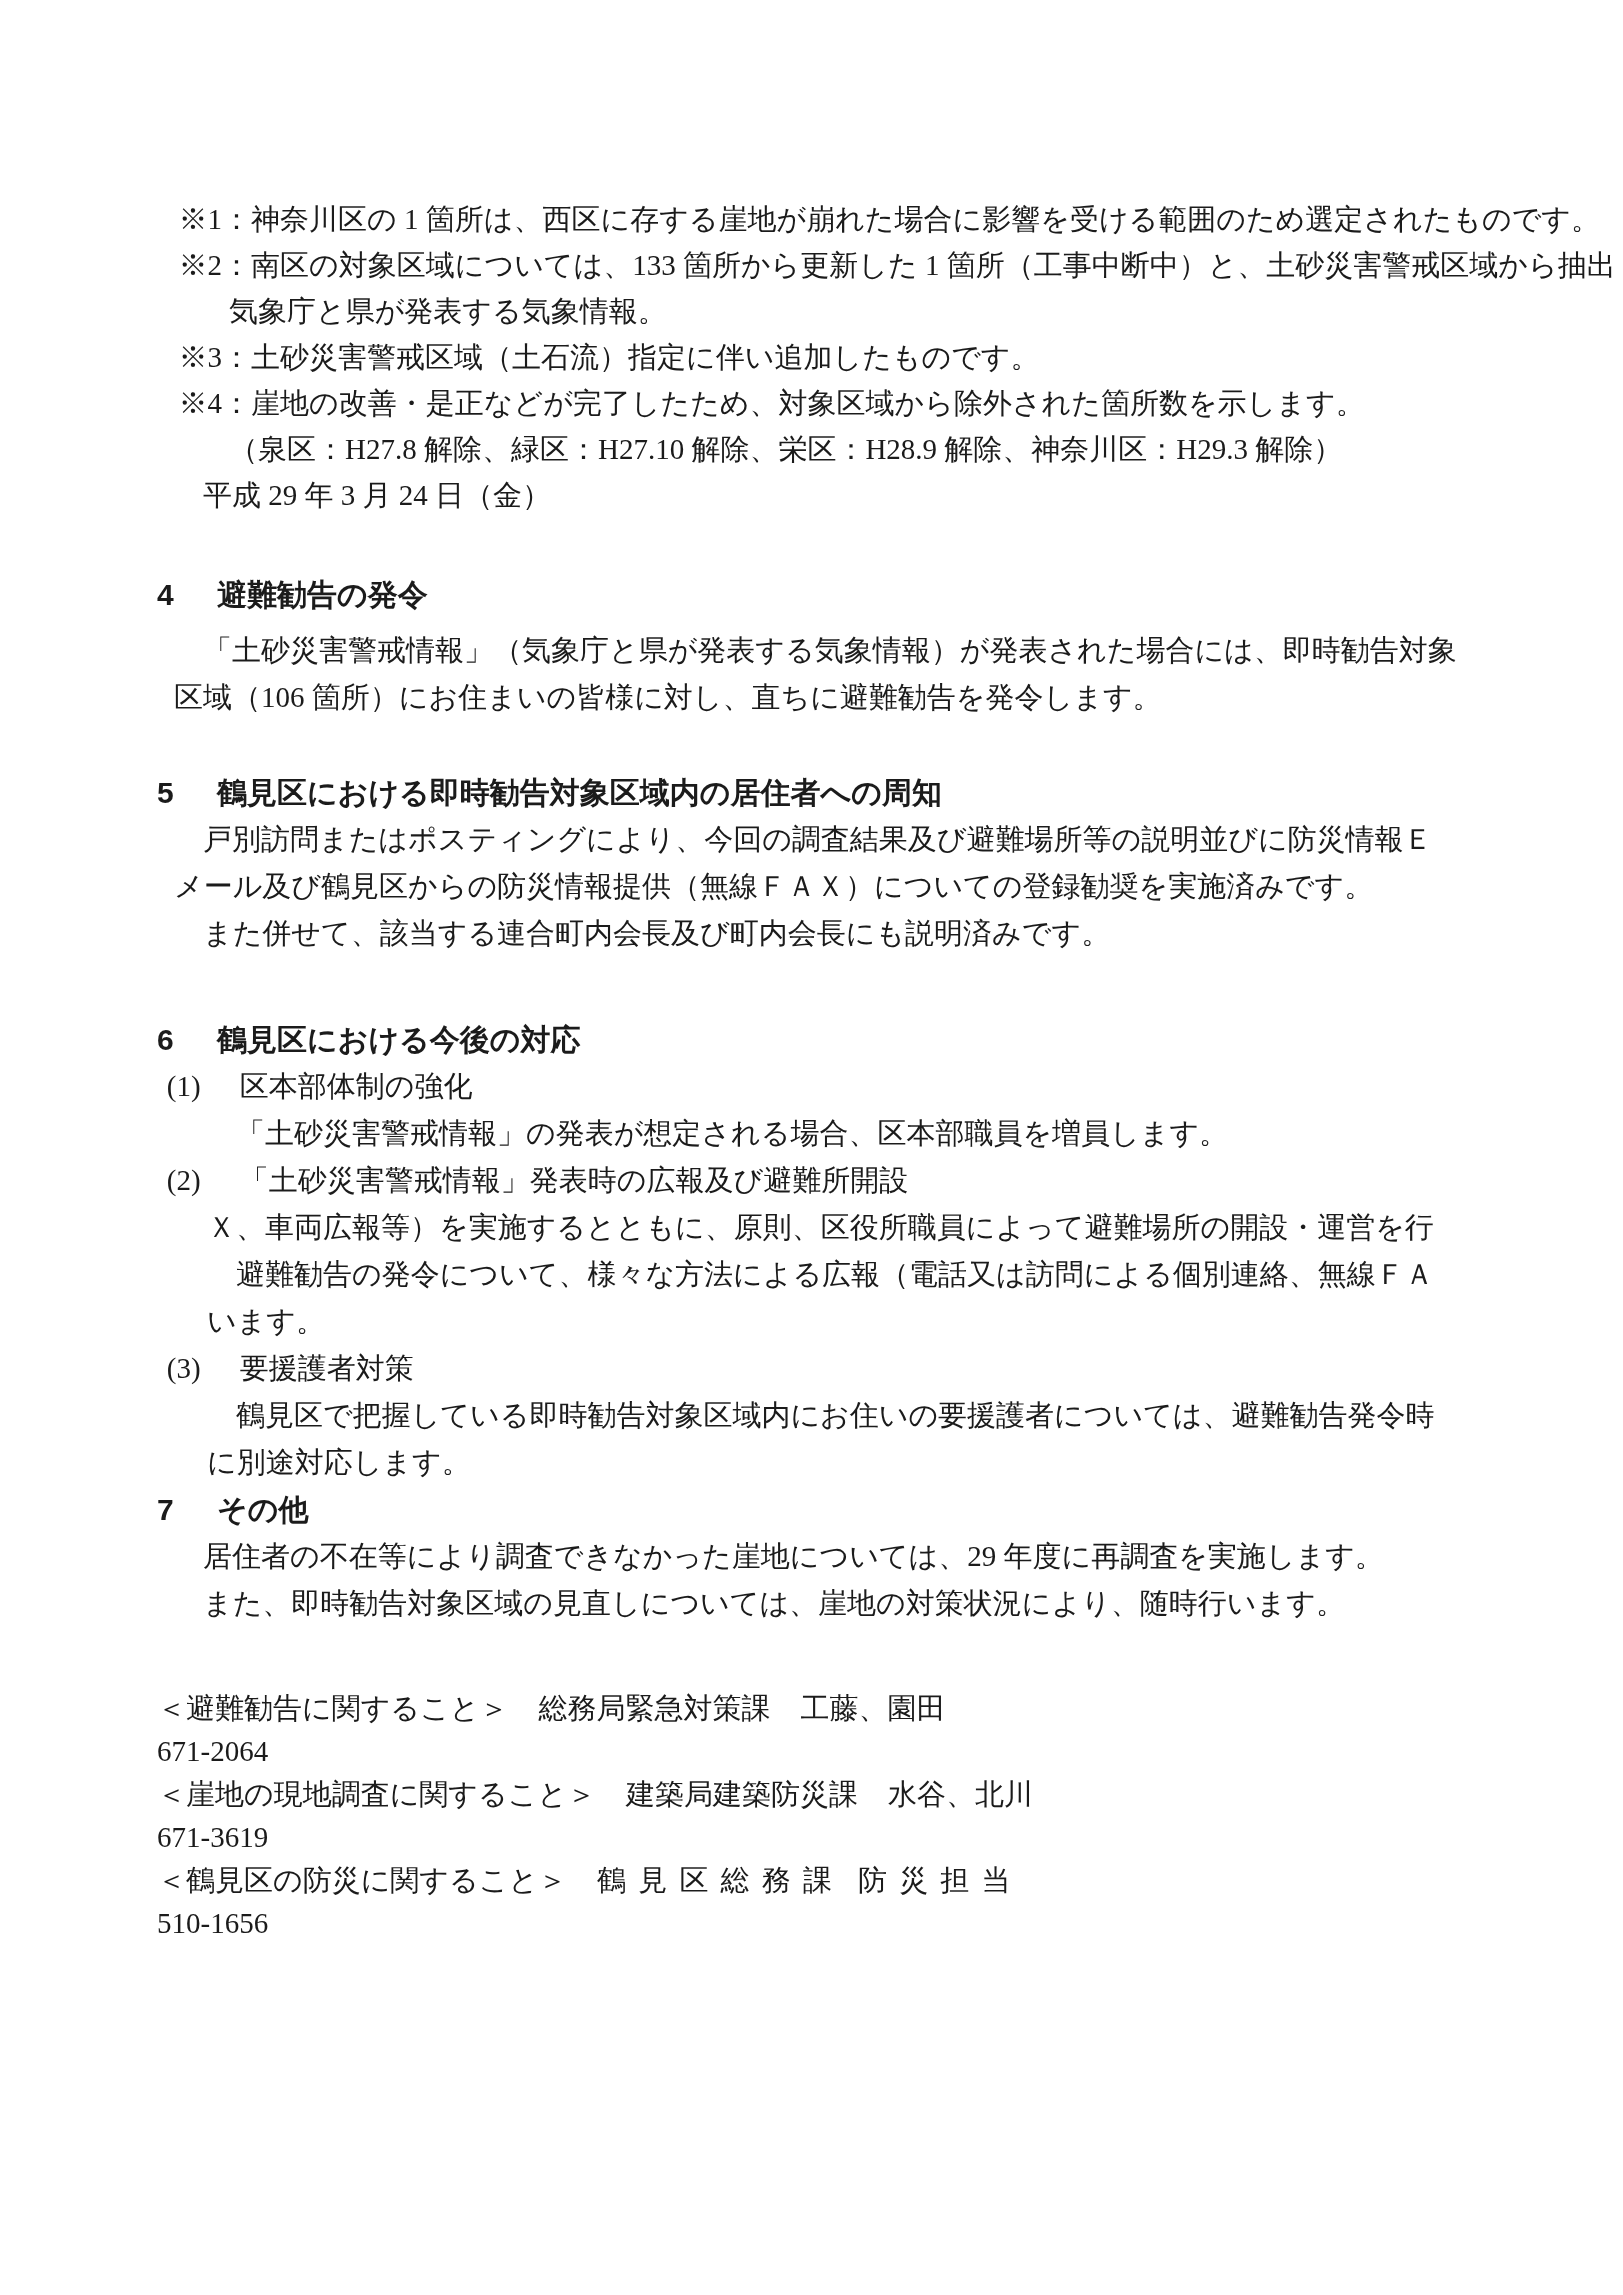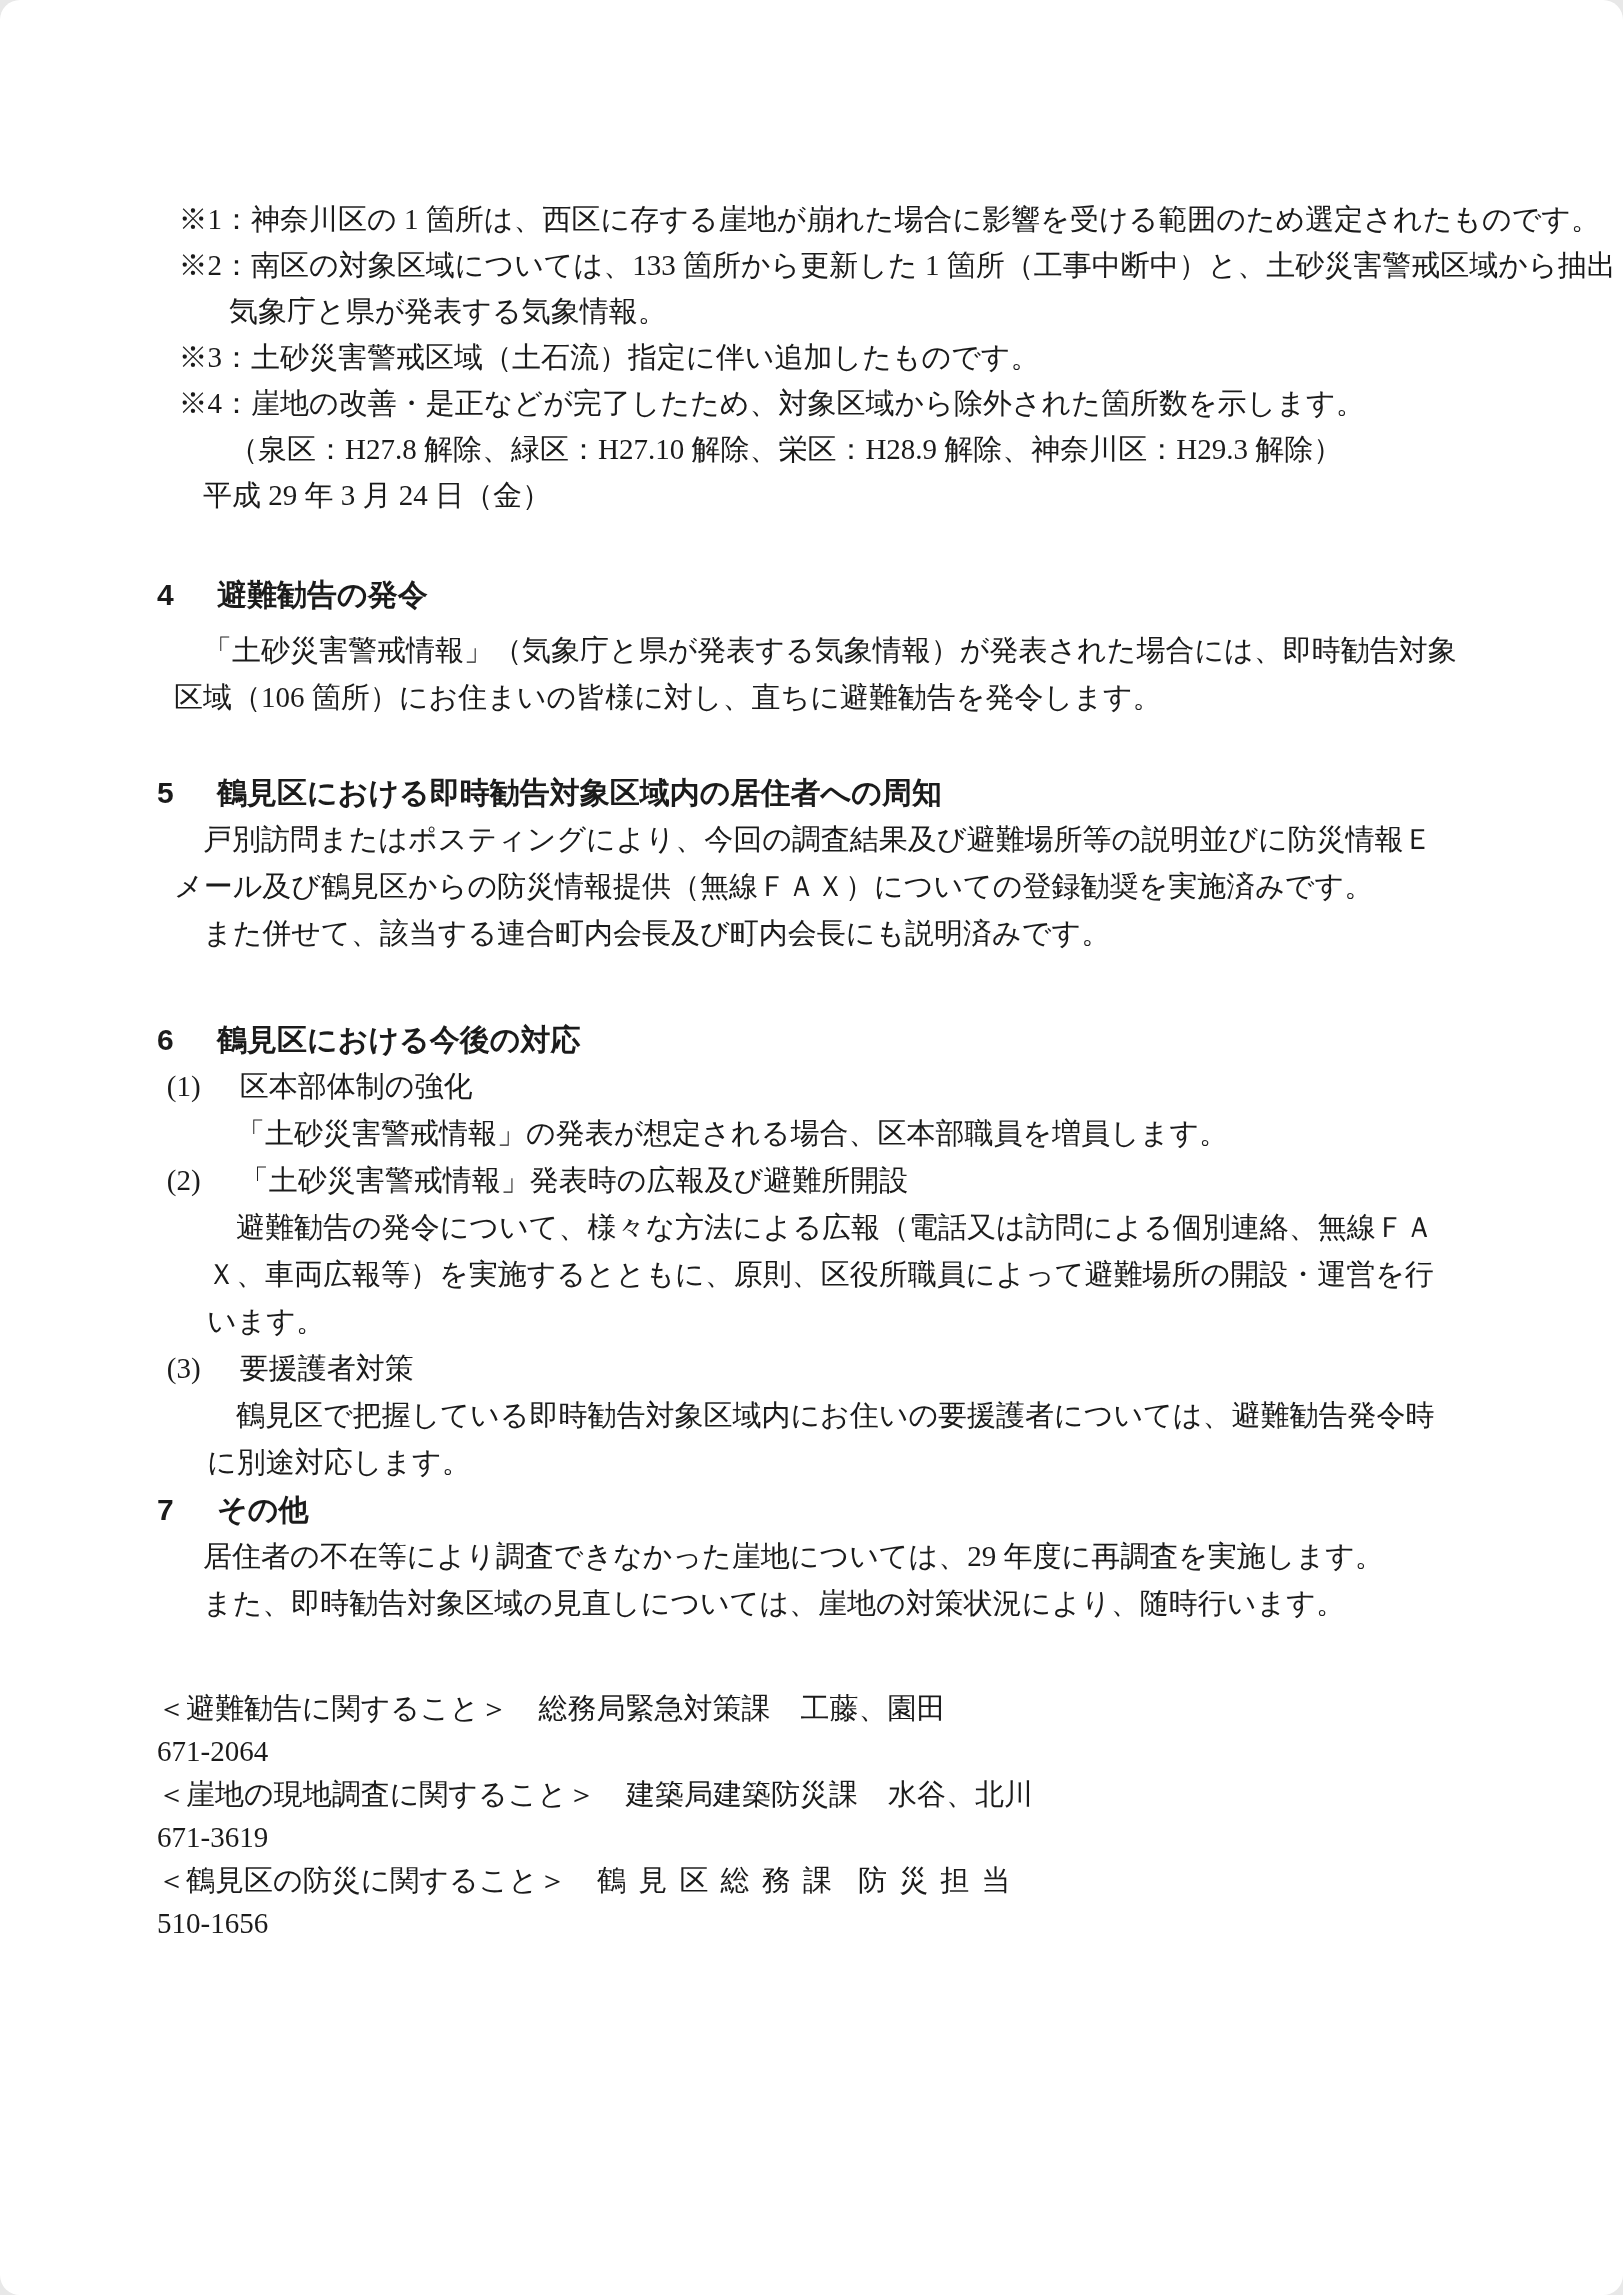--- a/index.html
+++ b/index.html
@@ -12,21 +12,20 @@
     width: 1623px;
     height: 2295px;
     margin: 0 auto;
     background: #ffffff;
     color: #1b1b1b;
     box-sizing: border-box;
     padding: 196px 134px 0 157px;
     overflow: hidden;
     font-family: "Liberation Serif", "DejaVu Serif", serif;
     font-size: 29px;
-    border-radius: 20px;
   }
   .line { white-space: nowrap; }
 
   
   .note-line  { line-height: 46px; margin-left: 21.6px;  }
   .note-cont  { line-height: 46px; margin-left: 72px; }
 
   
   .sec-header {
     font-family: "Liberation Sans", "DejaVu Sans", sans-serif;
@@ -96,22 +95,22 @@
   </div>
 
   <div class="line subitem">
     <span class="sub-label">(1)</span><span>区本部体制の強化</span>
   </div>
   <div class="line subpara first">「土砂災害警戒情報」の発表が想定される場合、区本部職員を増員します。</div>
 
   <div class="line subitem">
     <span class="sub-label">(2)</span><span>「土砂災害警戒情報」発表時の広報及び避難所開設</span>
   </div>
+  <div class="line subpara">Ｘ、車両広報等）を実施するとともに、原則、区役所職員によって避難場所の開設・運営を行</div>
   <div class="line subpara first">避難勧告の発令について、様々な方法による広報（電話又は訪問による個別連絡、無線ＦＡ</div>
-  <div class="line subpara">Ｘ、車両広報等）を実施するとともに、原則、区役所職員によって避難場所の開設・運営を行</div>
   <div class="line subpara">います。</div>
 
   <div class="line subitem">
     <span class="sub-label">(3)</span><span>要援護者対策</span>
   </div>
   <div class="line subpara first">鶴見区で把握している即時勧告対象区域内にお住いの要援護者については、避難勧告発令時</div>
   <div class="line subpara">に別途対応します。</div>
 
   <div class="sec-header mt-sec7">
     <span class="sec-num">7</span><span>その他</span>

